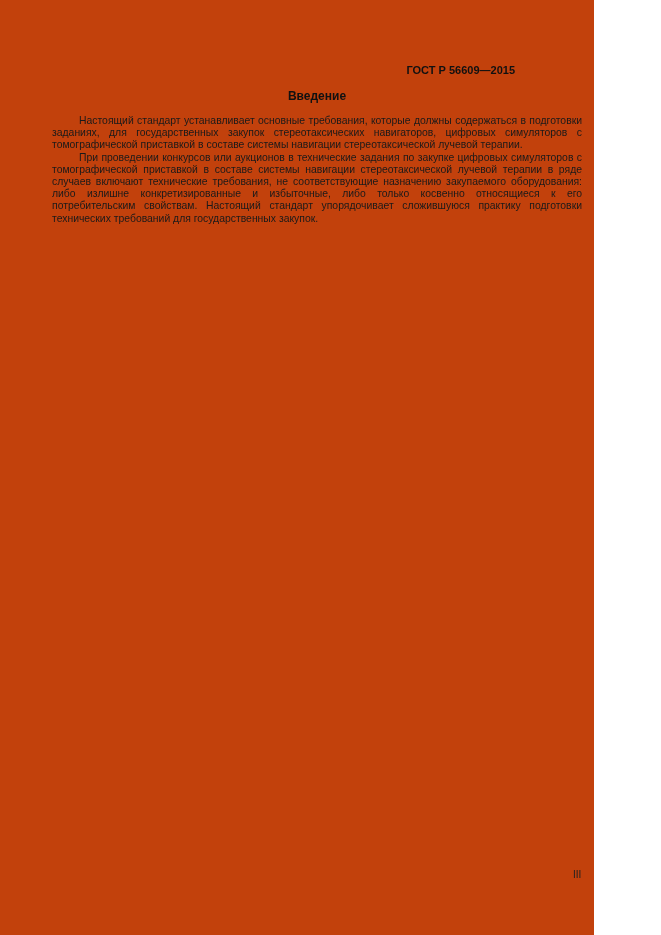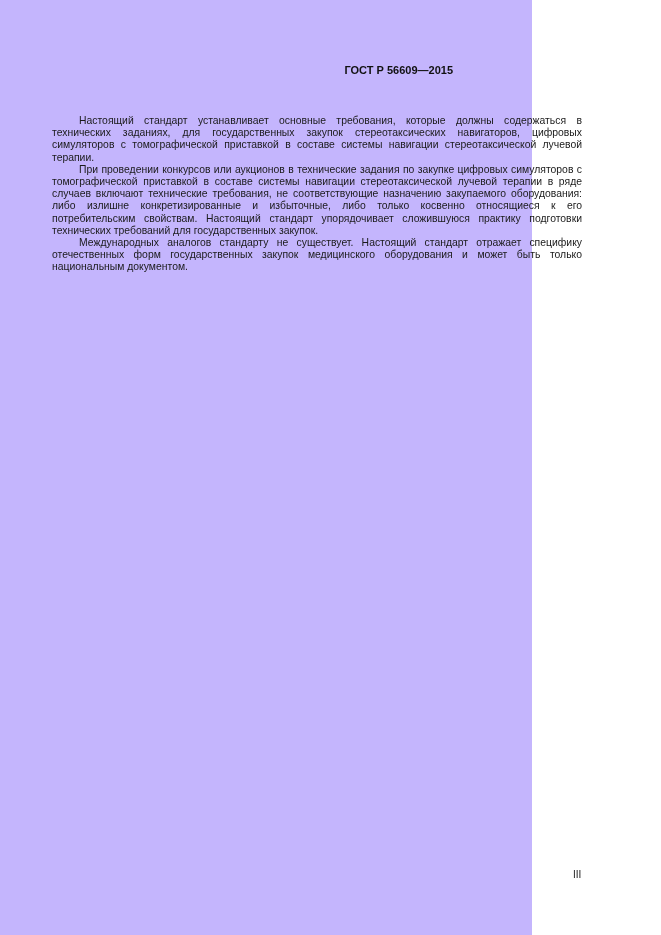--- a/index.html
+++ b/index.html
@@ -1,17 +1,17 @@
 <!DOCTYPE html>
 <html><head>
 <meta charset="utf-8">
 <style>
   html, body { margin:0; padding:0; background:#ffffff; }
   body { width:661px; height:935px; position:relative; overflow:hidden; }
-  .page { position:absolute; left:0; top:0; width:532px; height:935px; background:#c4b5fd; }
+  .page { position:absolute; left:0; top:0; width:594px; height:935px; background:#c2410c; }
   .header-code {
     position:absolute; right:79px; top:64px;
     font-family:"Liberation Sans", sans-serif; font-weight:bold; font-size:11px;
     color:#111;
   }
   .title {
     position:absolute; left:52px; width:530px; top:89px; text-align:center;
     font-family:"Liberation Sans", sans-serif; font-weight:bold; font-size:12px;
     color:#111;
   }
@@ -24,19 +24,19 @@
   .page-num {
     position:absolute; left:573px; top:856px;
     font-family:"Liberation Sans", sans-serif; font-size:10px; color:#222;margin-top:13px;
   }
 </style>
 </head>
 <body>
 
 <div class="page">
   <div class="header-code">ГОСТ Р 56609—2015</div>
+  <div class="title">Введение</div>
   <div class="body">
-    <p>Настоящий стандарт устанавливает основные требования, которые должны содержаться в технических заданиях, для государственных закупок стереотаксических навигаторов, цифровых симуляторов с томографической приставкой в составе системы навигации стереотаксической лучевой терапии.</p>
+    <p>Настоящий стандарт устанавливает основные требования, которые должны содержаться в подготовки заданиях, для государственных закупок стереотаксических навигаторов, цифровых симуляторов с томографической приставкой в составе системы навигации стереотаксической лучевой терапии.</p>
     <p>При проведении конкурсов или аукционов в технические задания по закупке цифровых симуляторов с томографической приставкой в составе системы навигации стереотаксической лучевой терапии в ряде случаев включают технические требования, не соответствующие назначению закупаемого оборудования: либо излишне конкретизированные и избыточные, либо только косвенно относящиеся к его потребительским свойствам. Настоящий стандарт упорядочивает сложившуюся практику подготовки технических требований для государственных закупок.</p>
-    <p>Международных аналогов стандарту не существует. Настоящий стандарт отражает специфику отечественных форм государственных закупок медицинского оборудования и может быть только национальным документом.</p>
   </div>
   <div class="page-num">III</div>
 </div>
 
 </body></html>

